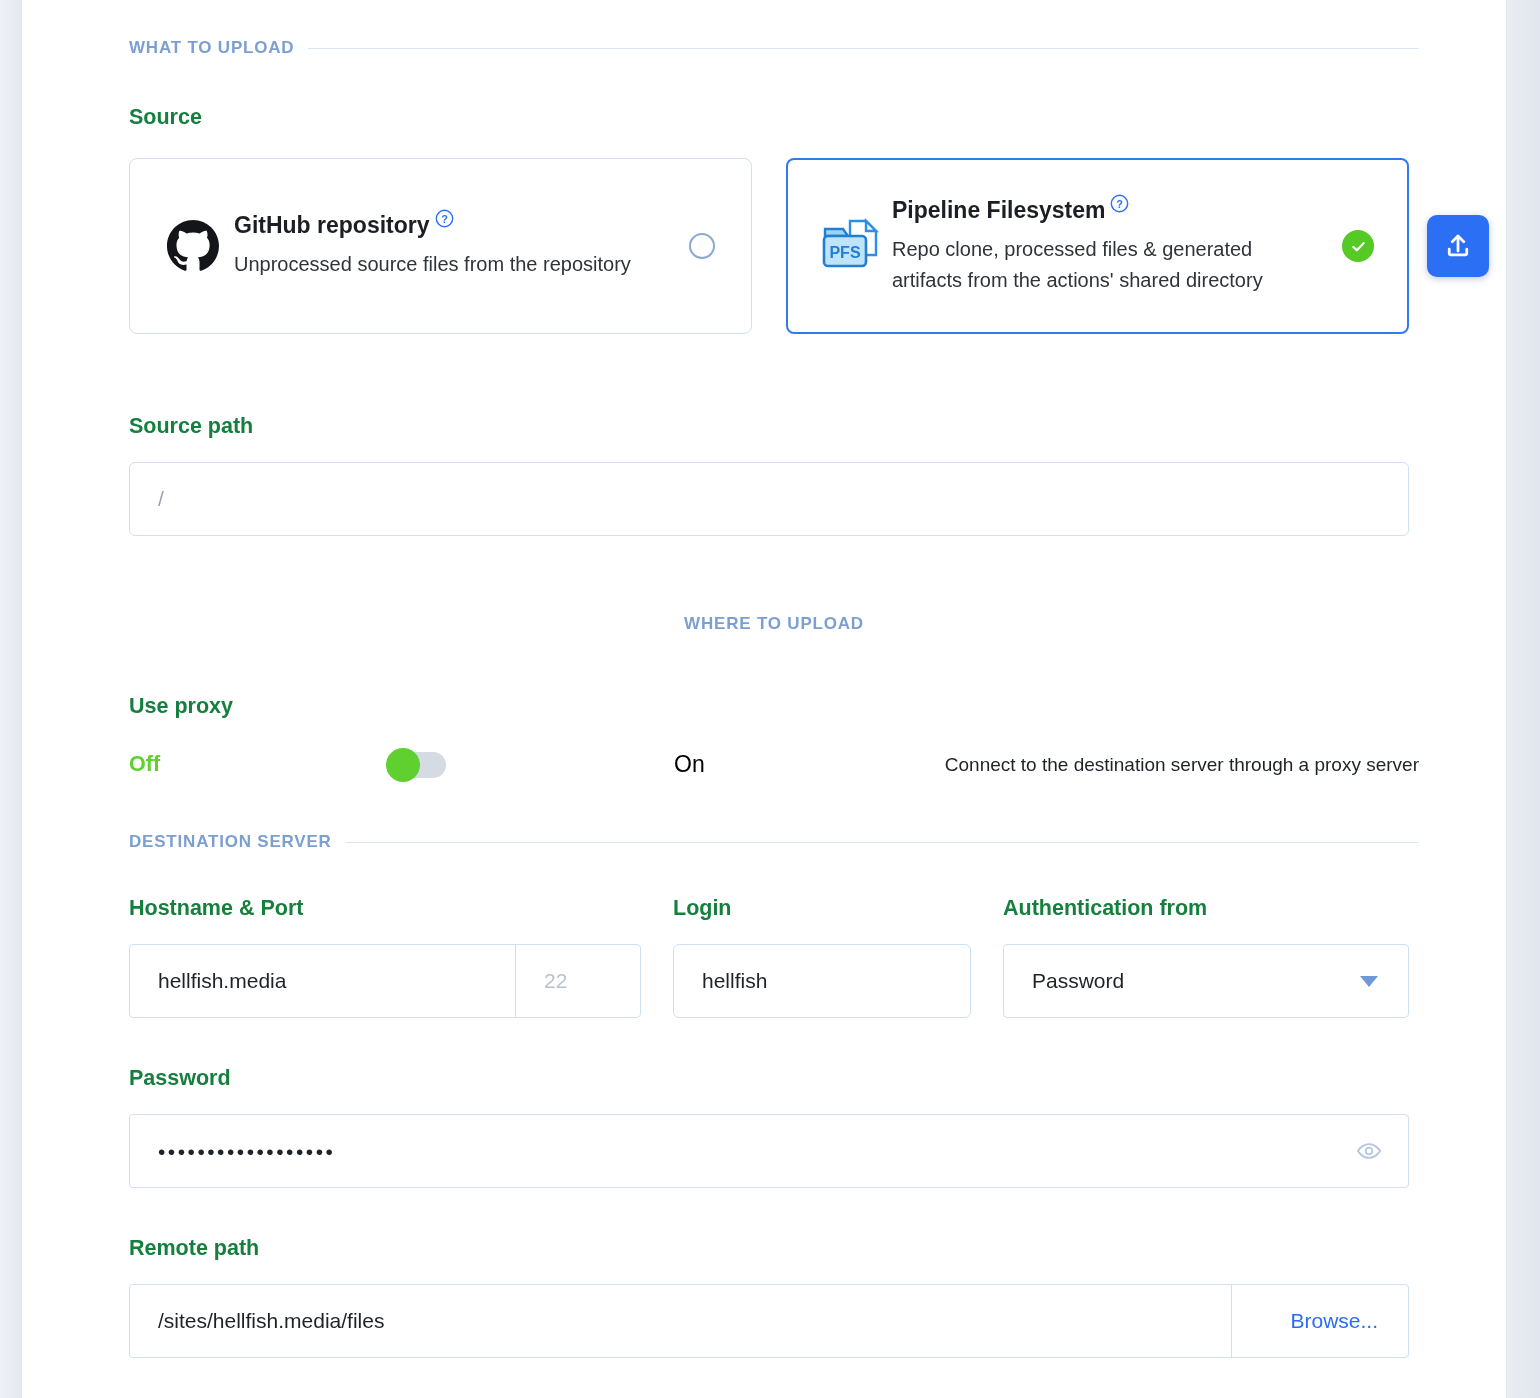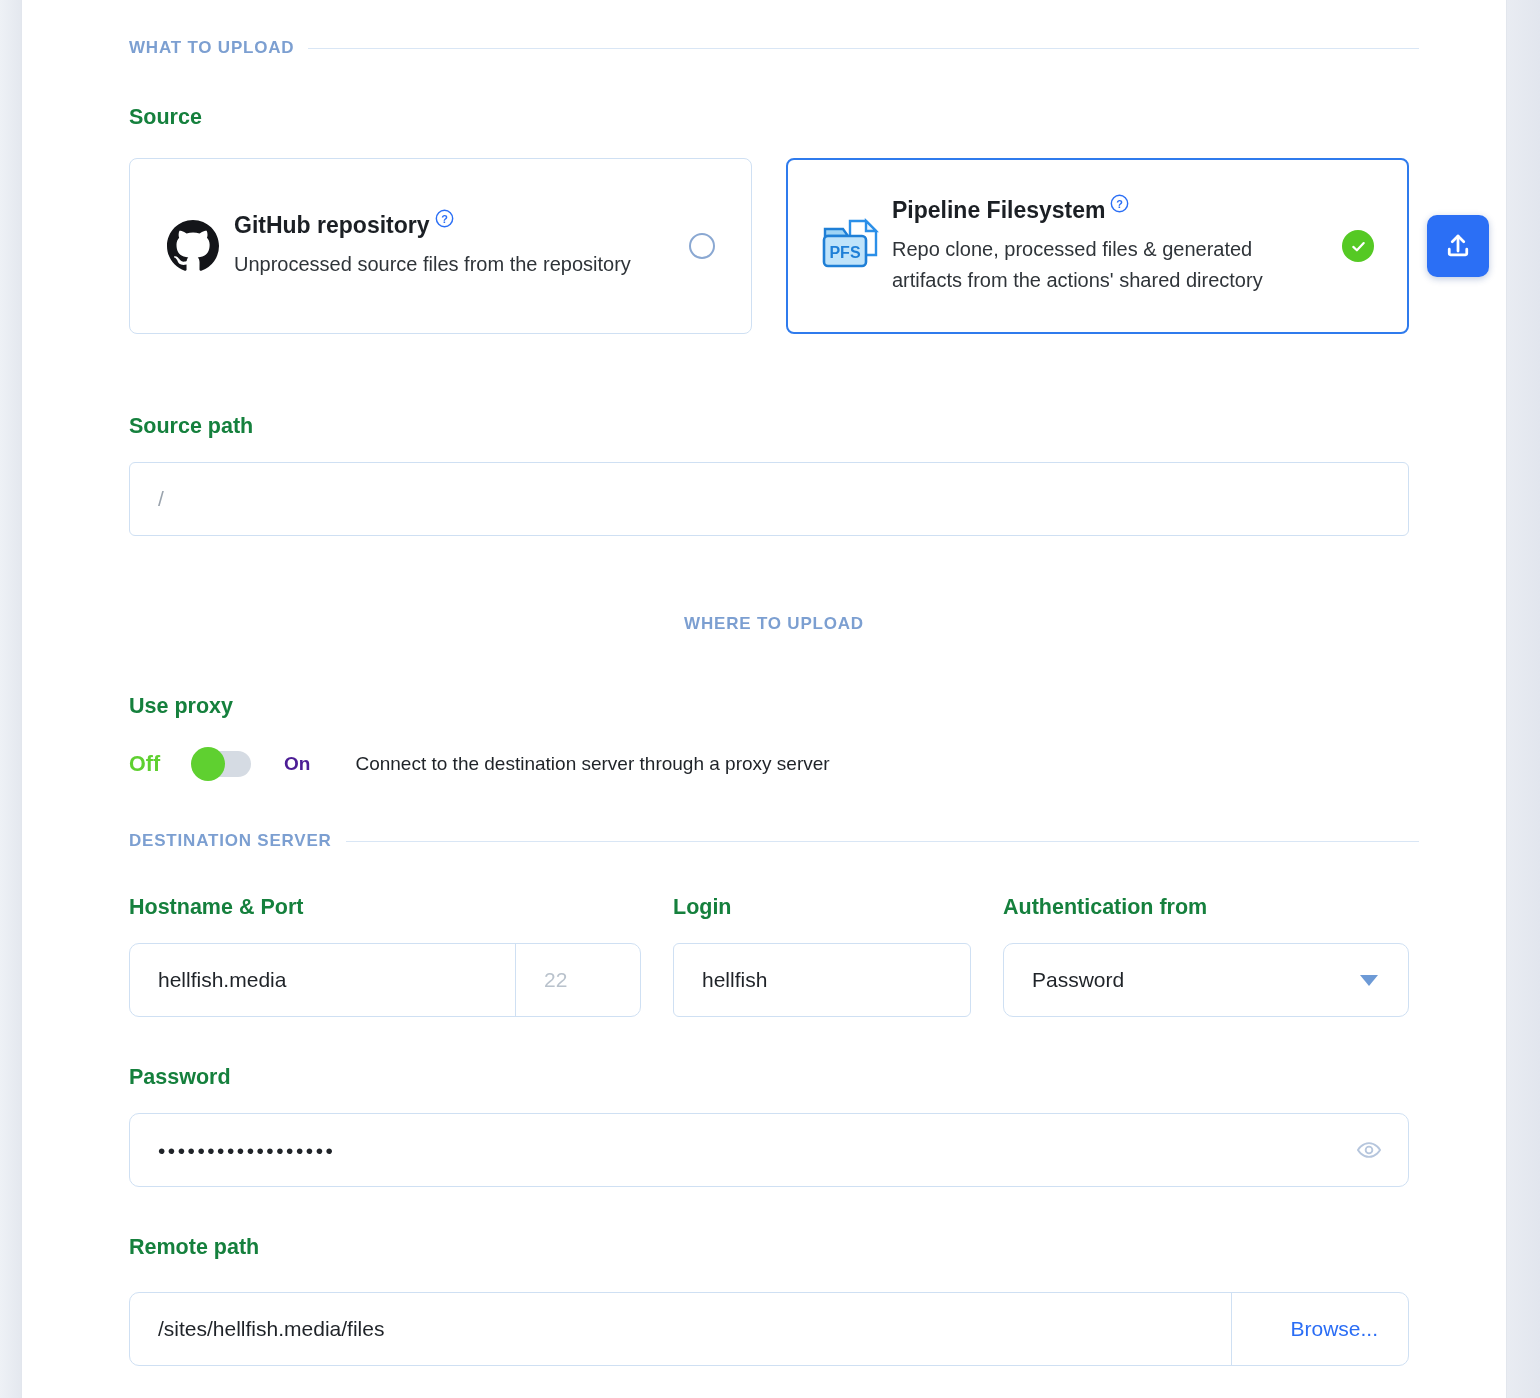--- a/index.html
+++ b/index.html
@@ -63,35 +63,35 @@
     box-shadow: 0 2px 7px rgba(20,60,140,.28);
   }
 
   
   .input {
     border: 1px solid #cfe0f3; border-radius: 6px; background: #fff;
     height: 74px; display: flex; align-items: center; padding: 0 28px;
     font-size: 21px; color: #1f2328;
   }
   .input.muted { color: #9aa3ad; }
-  .input-group { border: 1px solid #cfe0f3; border-radius: 10px; display: flex; height: 74px; overflow: hidden; background:#fff; }
+  .input-group { border: 1px solid #cfe0f3; border-radius: 4px; display: flex; height: 74px; overflow: hidden; background:#fff; }
   .input-group .main { flex: 1; display:flex; align-items:center; padding: 0 28px; font-size:21px; color:#1f2328; }
   .input-group .sep { width: 1px; background: #cfe0f3; }
   .input-group .sub { width: 124px; display:flex; align-items:center; padding: 0 28px; font-size:21px; color:#b9c2cc; }
   .input-group .suffix { display:flex; align-items:center; padding: 0 30px; font-size:21px; color:#2a6df5; }
   .input-group .eye { display:flex; align-items:center; padding-right: 26px; padding-left: 14px; }
 
   .select-caret { width:0;height:0;border-left:9px solid transparent;border-right:9px solid transparent;border-top:11px solid #6d9ad6; }
 
   .dots { letter-spacing: 2.5px; font-size: 23px; color: #1b1f24; line-height:1; }
 
   
-  .toggle-row { display: flex; align-items: center; gap: 17px; }
+  .toggle-row { display: flex; align-items: center; gap: 17px; justify-content: space-between; }
   .tg-off { font-size: 21.5px; color: #5fd030; font-weight: 600; }
-  .tg-on  { font-size: 19px; color: #4c1d95; font-weight: 700; }
+  .tg-on  { font-size: 23px; color: #000000; font-weight: 400; }
   .switch { width: 58px; height: 26px; border-radius: 14px; background: #d5dbe3;
     position: relative; margin: 0 16px; }
   .switch .knob { position:absolute; left:-2px; top:-4px; width: 34px; height: 34px;
     border-radius: 50%; background: #5fd030; }
   .toggle-desc { font-size: 19px; color: #1f2328; margin-left: 28px; }
 
   .cols3 { display: flex; gap: 32px; }
 </style>
 </head>
 <body>
@@ -220,21 +220,21 @@
         <span class="main dots">••••••••••••••••••</span>
         <span class="eye">
           <svg width="26" height="26" viewBox="0 0 24 24" fill="none" stroke="#b6c6dd" stroke-width="1.7">
             <path d="M1.8 12S5.4 5.6 12 5.6 22.2 12 22.2 12 18.6 18.4 12 18.4 1.8 12 1.8 12Z"></path>
             <circle cx="12" cy="12" r="3.1"></circle>
           </svg>
         </span>
       </div>
 
       <div class="field-label" style="margin-top:48px;">Remote path</div>
-      <div class="input-group" style="margin-top:32px; width:1280px;gap:28px;">
+      <div class="input-group" style="margin-top:23px; width:1280px;gap:28px;">
         <span class="main">/sites/hellfish.media/files</span>
         <span class="sep"></span>
         <span class="suffix">Browse...</span>
       </div>
 
     </div>
   </div>
 
   <div class="upload-fab">
     <svg width="30" height="30" viewBox="0 0 24 24" fill="none" stroke="#ffffff" stroke-width="2.2" stroke-linecap="round" stroke-linejoin="round">

